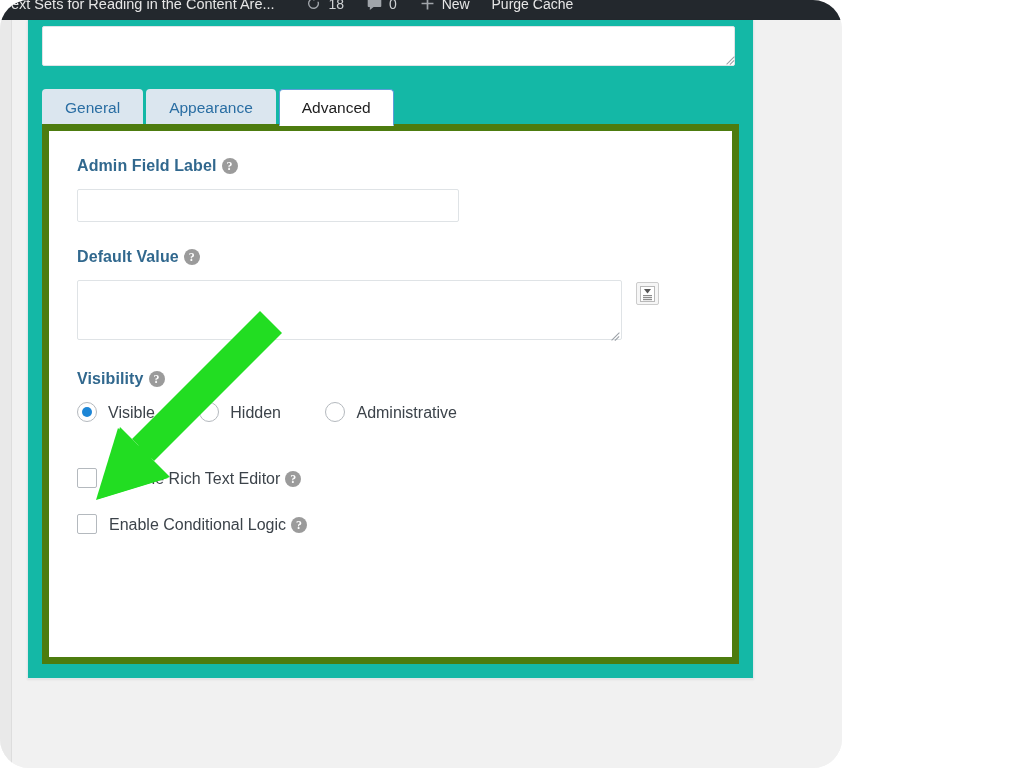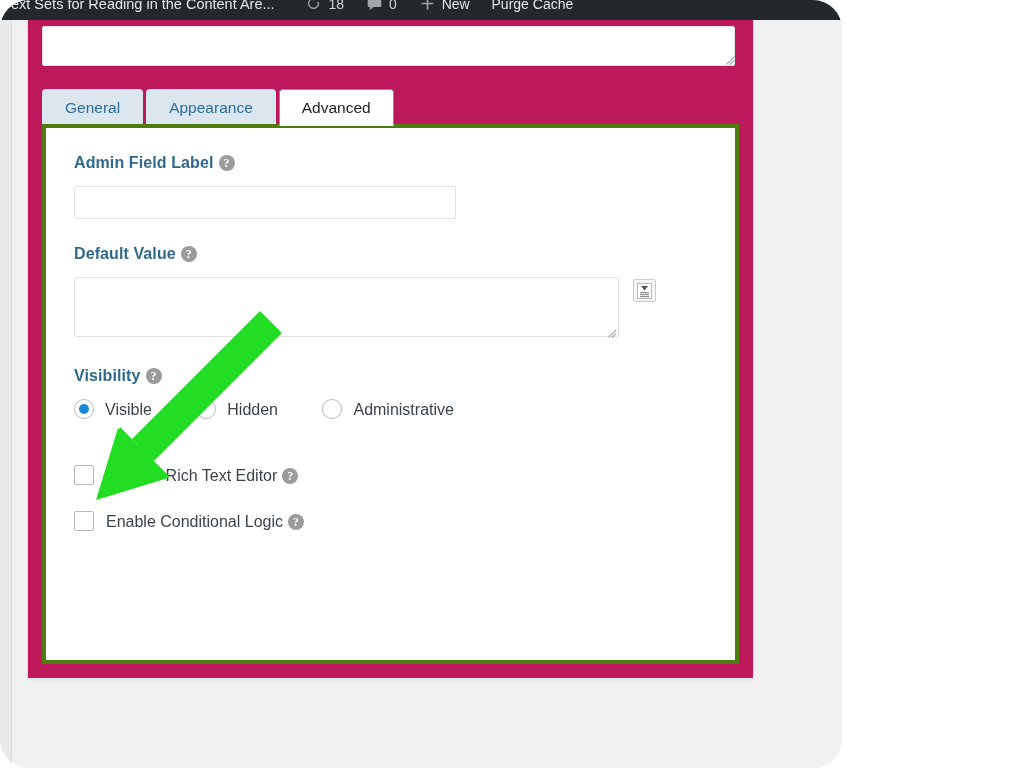--- a/index.html
+++ b/index.html
@@ -71,21 +71,21 @@
     left: 13px; top: 20px;
     width: 829px; height: 748px;
     background: #f1f1f1;
   }
 
   
   #field-settings {
     position: absolute;
     left: 14px; top: 0px;
     width: 727px;
-    background: #be185d;
+    background: #14b8a6;
     border: 1px solid #e0e6ea;
     border-top: none;
     box-shadow: 0 1px 2px rgba(0,0,0,0.07);
     padding: 12px 14px 14px 14px;
   }
 
   
   #top-textarea {
     width: 693px;
     height: 40px;
@@ -147,21 +147,21 @@
     color: #1d1d1d;
     border: 1px solid #5b9dd9;
     border-bottom-color: #ffffff;
     z-index: 3;
   }
 
   
   #tab-body {
     position: relative;
     background: #ffffff;
-    border: 4px solid #4d7c0f;
+    border: 7px solid #4d7c0f;
     margin-top: -1px;
     padding: 26px 28px 34px 28px;
     min-height: 540px;
   }
 
   .setting { margin-bottom: 26px; }
 
   .setting-label {
     font-size: 16px;
     font-weight: bold;

